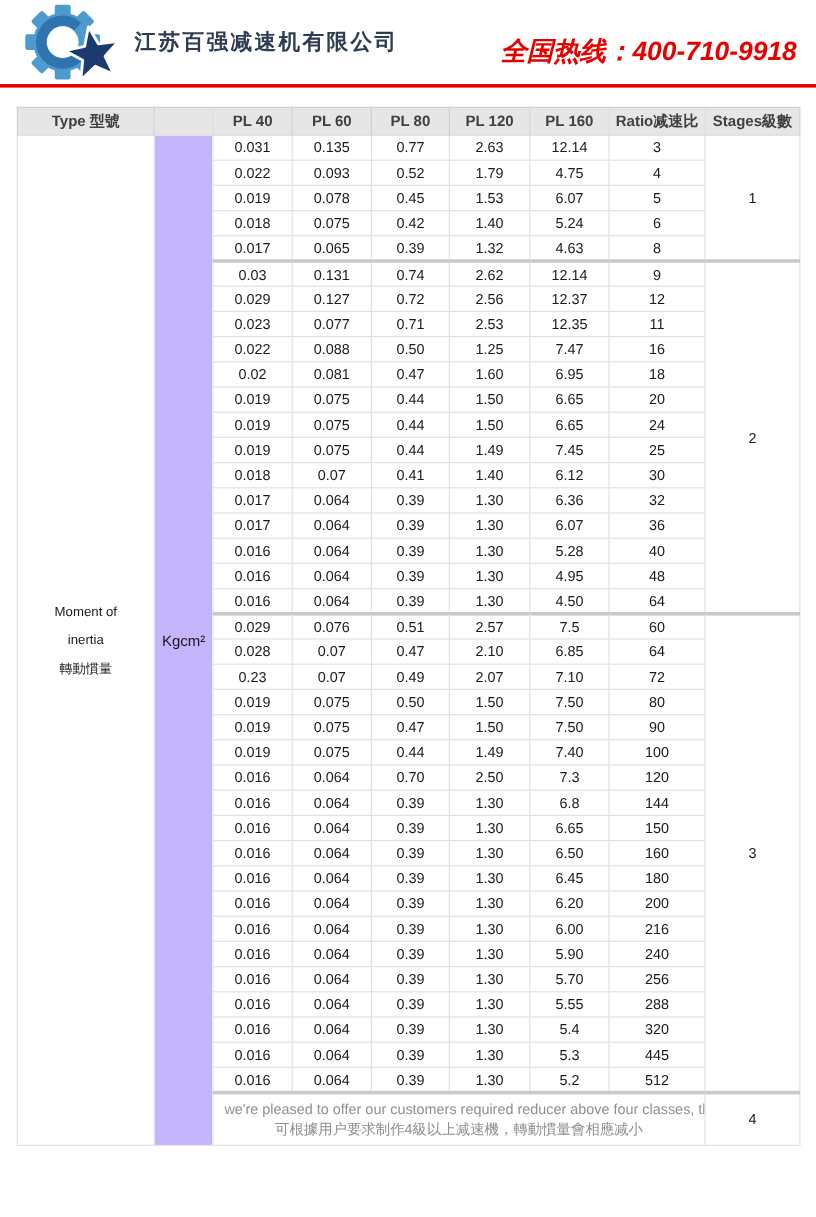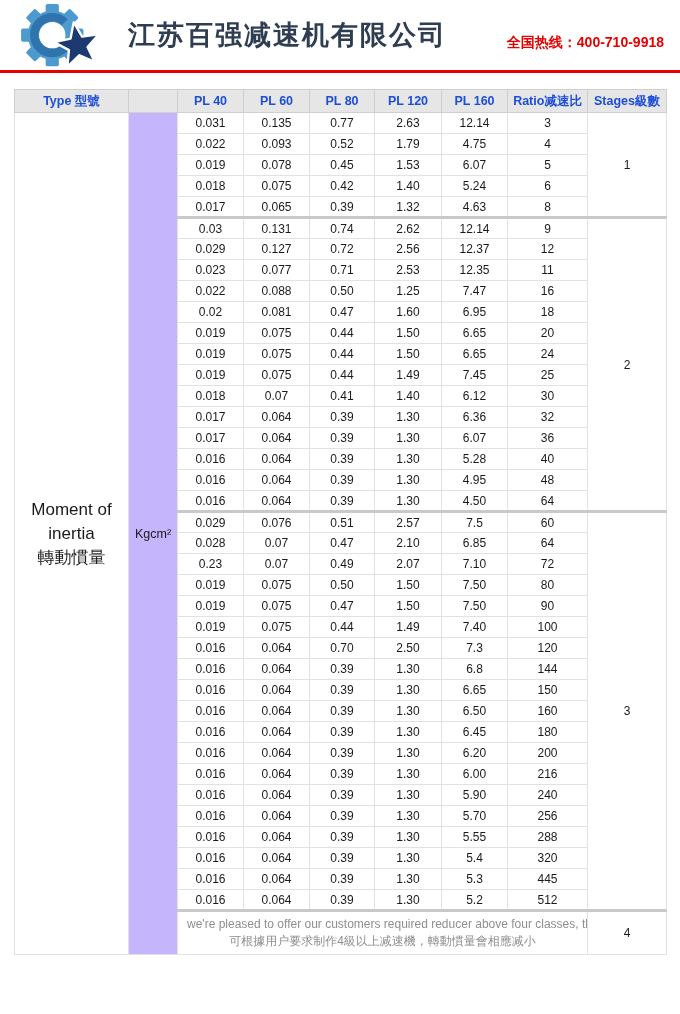--- a/index.html
+++ b/index.html
@@ -6,43 +6,43 @@
   html, body { background: #ffffff; }
   .page {
     width: 680px; height: 1014px; background: #fff; position: relative; overflow: hidden;
     font-family: "Liberation Sans", "DejaVu Sans", sans-serif;
   }
   
   .top-banner { height: 70px; display: flex; align-items: center; padding-left: 18px; }
   .brand { display: flex; align-items: center; }
   .logo-svg { width: 94px; height: 68px; margin-top: 4px; flex: 0 0 auto; }
   .company-name {
-    font-size: 27px; font-weight: bold; color: #2e3d52; letter-spacing: 2px;
-    margin-left: 16px; white-space: nowrap;
+    font-size: 18px; font-weight: bold; color: #2e3d52; letter-spacing: 2px;
+    margin-left: 0px; white-space: nowrap;
   }
   .hotline {
     margin-left: auto; margin-right: 16px; margin-top: 16px;
-    color: #e60000; font-size: 14px; font-weight: bold; white-space: nowrap;
+    color: #e60000; font-size: 22px; font-weight: bold; white-space: nowrap; font-style: italic;
   }
   .red-divider { height: 3px; width: 680px; background: #e60000; }
   
   .table-wrap { margin: 16px 14px 0 14px; }
   table.spec {
     border-collapse: collapse; table-layout: fixed; width: 652px;
     font-size: 12px; color: #1a1a1a; border: 1px solid #c6c6c6;
   }
   table.spec th {
-    background: #e6e6e6; font-weight: bold; font-size: 12.5px; color: #1d4ed8;
+    background: #e6e6e6; font-weight: bold; font-size: 12.5px; color: #404040;
     height: 23px; border: 1px solid #cfcfcf; text-align: center; overflow: hidden; white-space: nowrap;
   }
   table.spec td {
     border: 1px solid #e2e2e2; text-align: center; height: 21px;
     overflow: hidden; white-space: nowrap;
   }
-  td.label-cell { vertical-align: middle; font-size: 17px; background: #fff; }
+  td.label-cell { vertical-align: middle; font-size: 11px; background: #fff; }
   td.label-cell .label-line { line-height: 24px; }
   td.unit-cell { font-size: 12.5px; background: #c4b5fd; }
   td.stage-cell { font-size: 12px; }
   .group-start { border-top: 3px solid #c9c9c9 !important; margin-top: 34px; }
   td.footer-note-cell {
     text-align: left; color: #8f8f8f; font-size: 12px; line-height: 15.5px;
     padding: 5px 9px; height: auto; white-space: normal; vertical-align: middle;
   }
   td.footer-note-cell .note-zh { margin-top: 1px; }
 </style>

